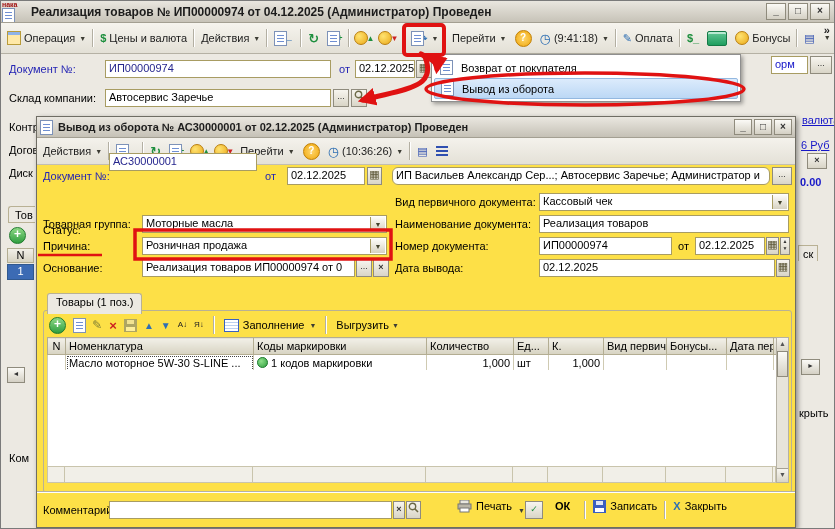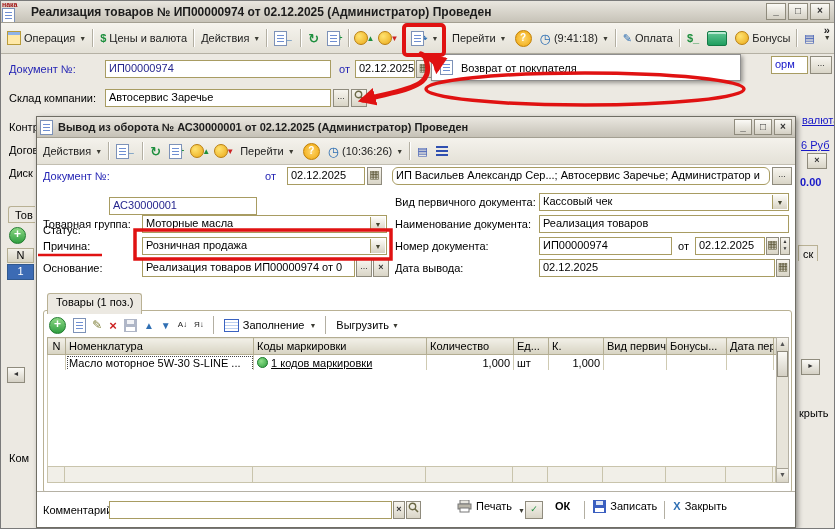--- a/index.html
+++ b/index.html
@@ -70,21 +70,21 @@
   .disabled{opacity:.45;filter:grayscale(.6);}
 
   
   .menu{position:absolute;left:430px;top:53px;width:310px;background:#fff;border:1px solid #8f8f8f;
         box-shadow:2px 2px 4px rgba(0,0,0,.35);z-index:30;padding:2px;box-sizing:border-box;}
   .mitem{height:21px;display:flex;align-items:center;gap:8px;padding:0 6px;color:#000;}
   .mitem.sel{background:linear-gradient(#dcebfc,#bcd8f5);border:1px solid #93b8e0;border-radius:2px;
              box-sizing:border-box;height:21px;}
 
   
-  .child{position:absolute;left:35px;top:115px;width:760px;height:412px;background:#ffffff;
+  .child{position:absolute;left:35px;top:115px;width:760px;height:412px;background:#fde047;
          border:1px solid #6f6d64;box-shadow:2px 2px 5px rgba(0,0,0,.4);z-index:40;box-sizing:border-box;}
   .ctitle{height:20px;background:linear-gradient(#eae7e0,#c5c1b6);border-bottom:1px solid #a39f92;
           display:flex;align-items:center;padding:0 3px;}
   .ctoolbar{position:absolute;left:0;right:0;top:21px;height:26px;display:flex;align-items:center;
             padding:0 2px;background:linear-gradient(#f4f2ec,#e4e1d7);border-bottom:1px solid #c2beb1;}
 
   
   .gbox{position:absolute;left:6px;top:193px;width:747px;height:181px;border:1px solid #b9b194;border-radius:3px;}
   .gtab{position:absolute;left:10px;top:176px;height:18px;padding:2px 8px 0 8px;background:#ece9e2;
         border:1px solid #b9b194;border-bottom:none;border-radius:3px 3px 0 0;z-index:2;}
@@ -123,21 +123,21 @@
 
 <div class="screen">
 
   <div class="abs" style="left:0;top:0;right:0;bottom:0;">
 
     <div class="titlebar">
       <div class="corner">
         <div class="tag">нака</div>
         <span class="doc-ic"></span>
       </div>
-      <div class="title-text" style="margin-left:26px;">Реализация товаров № ИП00000974 от 02.12.2025 (Администратор) Проведен</div>
+      <div class="title-text" style="margin-left:26px;">Реализация товаров № ИП00000974 от 04.12.2025 (Администратор) Проведен</div>
       <div class="win-ctrls">
         <div class="wbtn">_</div>
         <div class="wbtn">□</div>
         <div class="wbtn">×</div>
       </div>
     </div>
 
     <div class="toolbar" style="top:22px;">
 
       <div class="abs" style="left:2px;top:3px;display:flex;align-items:center;">
@@ -263,20 +263,24 @@
     <div class="abs bbtn" style="left:793px;top:406px;">
         <span>крыть</span>
       </div>
   </div>
 
   <div class="menu">
     <div class="mitem">
       <span class="doc-ic"></span>
       <span>Возврат от покупателя</span>
     </div>
+    <div class="mitem sel">
+      <span class="doc-ic"></span>
+      <span>Вывод из оборота</span>
+    </div>
   </div>
 
   <div class="child">
     <div class="ctitle">
       <span class="doc-ic"></span>
       <span class="title-text" style="font-size:11px;">Вывод из оборота № АС30000001 от 02.12.2025 (Администратор) Проведен</span>
       <div class="win-ctrls">
         <div class="wbtn" style="width:16px;height:14px;">_</div>
         <div class="wbtn" style="width:16px;height:14px;">□</div>
         <div class="wbtn" style="width:16px;height:14px;">×</div>
@@ -324,21 +328,21 @@
       <div class="sep"></div>
       <div class="tbtn">
           <span class="tree-ic">▤</span>
         </div>
       <div class="tbtn">
           <span class="lines-ic"></span>
         </div>
     </div>
 
     <div class="lbl blbl" style="left:6px;top:53px;">Документ №:</div>
-    <div class="fld plain" style="left:72px;top:36px;width:148px;margin-top:44px;"><span class="numtxt">АС30000001</span></div>
+    <div class="fld plain" style="left:72px;top:36px;width:148px;"><span class="numtxt">АС30000001</span></div>
     <div class="lbl blbl" style="left:228px;top:53px;">от</div>
     <div class="fld plain" style="left:250px;top:50px;width:78px;"><span>02.12.2025</span></div>
     <div class="sqbtn" style="left:330px;top:50px;width:15px;"><span class="cal-ic">▦</span></div>
     <div class="fld plain" style="left:355px;top:50px;width:378px;border-radius:6px;"><span>ИП Васильев Александр Сер...; Автосервис Заречье; Администратор и</span></div>
     <div class="sqbtn" style="left:735px;top:50px;width:20px;line-height:12px;"><span>...</span></div>
 
     <div class="lbl" style="left:6px;top:79px;margin-top:28px;">Статус:</div>
     <div class="lbl" style="left:6px;top:101px;">Товарная группа:</div>
     <div class="fld" style="left:105px;top:98px;width:245px;"><span>Моторные масла</span><span class="ddbox">▼</span></div>
     <div class="lbl" style="left:6px;top:123px;">Причина:</div>
@@ -416,21 +420,21 @@
           <th>Вид первич...</th>
           <th>Бонусы...</th>
           <th>Дата пер...</th>
           <th>Номер пе...</th>
         </tr>
         <tr>
           <td class="ncell">1</td>
           <td style="outline:1px dotted #444;outline-offset:-2px;">Масло моторное 5W-30 S-LINE ...</td>
           <td>
             <span class="dot-green" style="vertical-align:-1px;"></span>
-            <span style="text-decoration:underline;">1 кодов маркировки</span>
+            <span style="">1 кодов маркировки</span>
           </td>
           <td style="text-align:right;">1,000</td>
           <td>шт</td>
           <td style="text-align:right;">1,000</td>
           <td></td>
           <td></td>
           <td></td>
           <td></td>
         </tr>
       </tbody>

